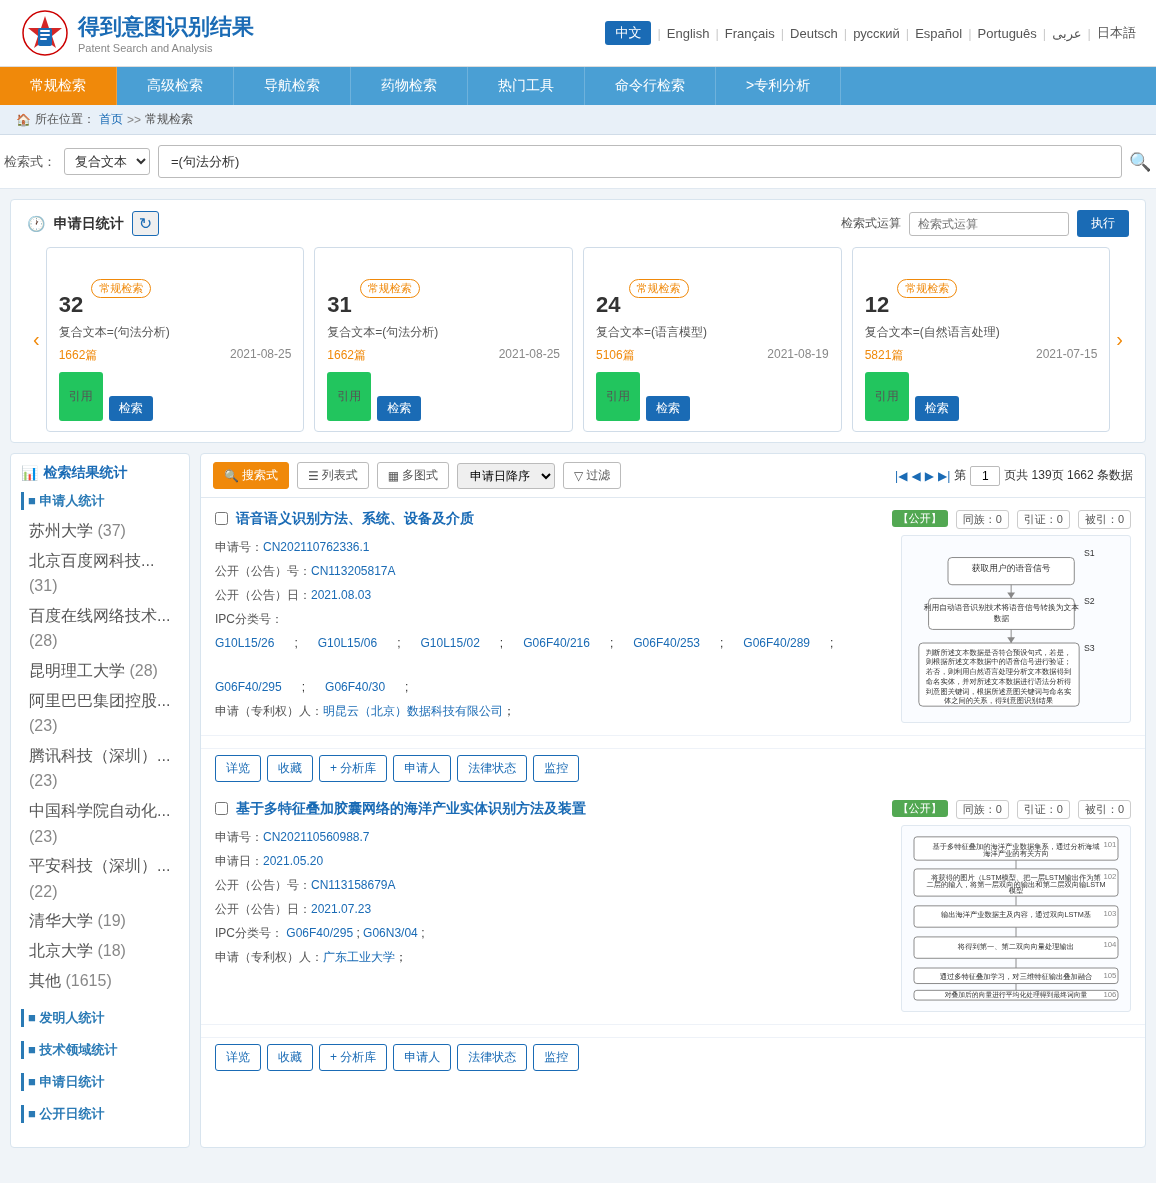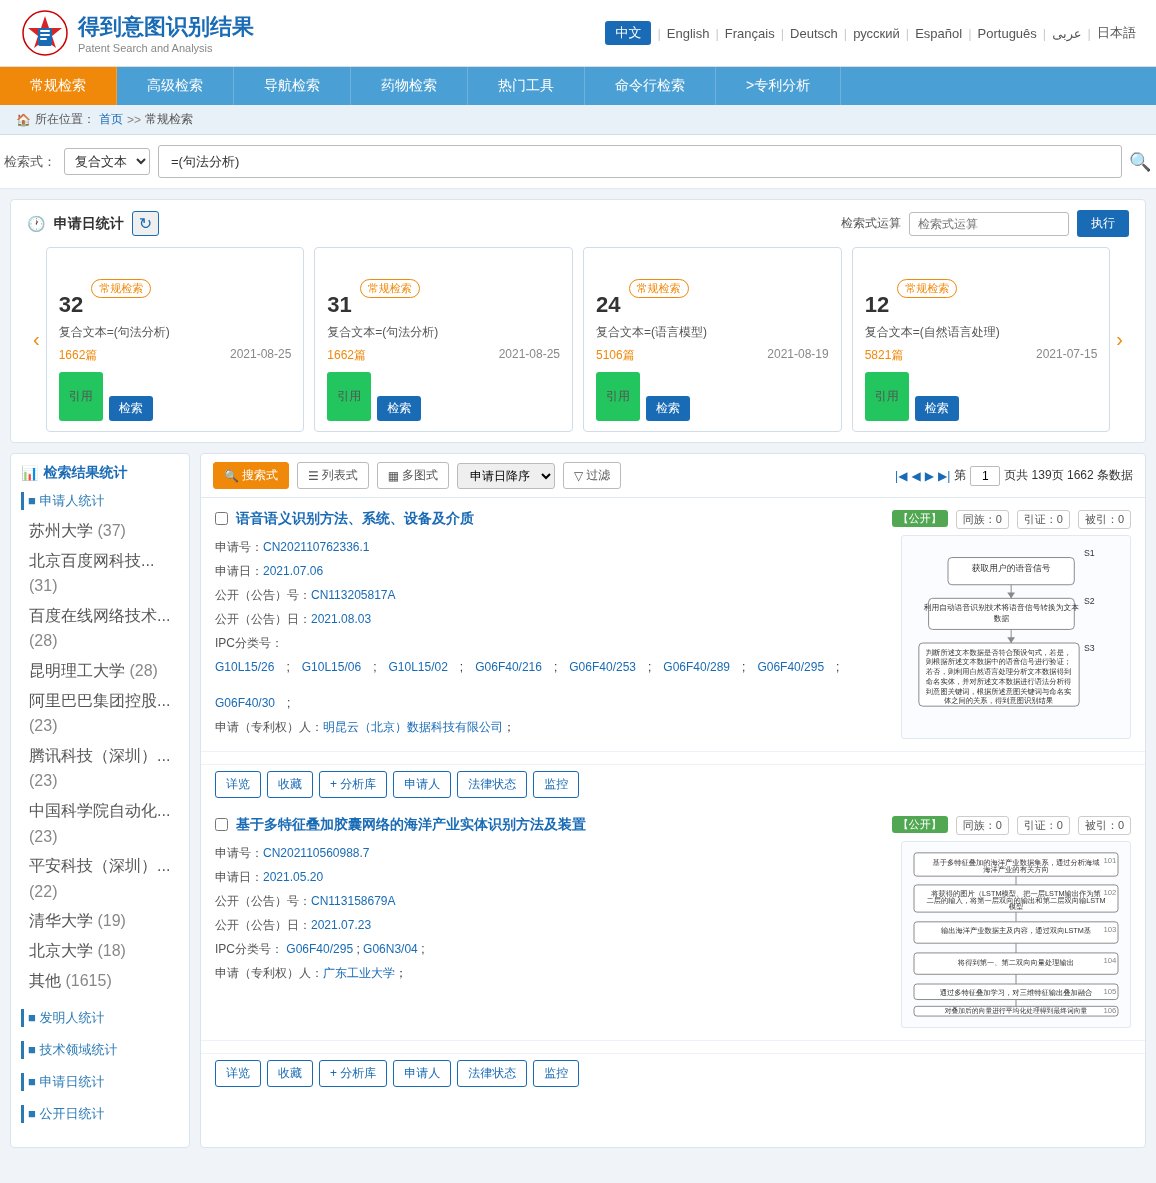--- a/index.html
+++ b/index.html
@@ -61,21 +61,21 @@
     .btn-cite { background: #22c55e; border: none; border-radius: 3px; padding: 4px 10px; cursor: pointer; font-size: 12px; color: #555; }
     .btn-search { background: #1a6bb5; color: #fff; border: none; border-radius: 3px; padding: 4px 10px; cursor: pointer; font-size: 12px; margin-top: 24px; }
 
     
     .content-area { display: flex; margin: 10px; gap: 10px; }
 
     
     .sidebar { width: 180px; flex-shrink: 0; background: #fff; border: 1px solid #d8e4ee; border-radius: 4px; padding: 10px; }
     .sidebar-title { font-size: 14px; font-weight: bold; color: #1a6bb5; margin-bottom: 10px; display: flex; align-items: center; gap: 5px; }
     .sidebar-section { margin-bottom: 14px; }
-    .sidebar-section-title { font-size: 13px; font-weight: normal; color: #2a7ab5; margin-bottom: 6px; padding-left: 4px; border-left: 3px solid #2a7ab5; }
+    .sidebar-section-title { font-size: 13px; font-weight: bold; color: #2a7ab5; margin-bottom: 6px; padding-left: 4px; border-left: 3px solid #2a7ab5; }
     .sidebar-item { font-size: 16px; color: #555; padding: 2px 0 2px 8px; cursor: pointer; line-height: 1.6; }
     .sidebar-item-count { color: #888; }
 
     
     .results-panel { flex: 1; min-width: 0; background: #fff; border: 1px solid #d8e4ee; border-radius: 4px; }
     .results-toolbar { padding: 8px 12px; border-bottom: 1px solid #e0e8f0; display: flex; align-items: center; gap: 8px; flex-wrap: wrap; }
     .view-btn { border: 1px solid #bbb; border-radius: 3px; padding: 4px 10px; cursor: pointer; font-size: 12px; background: #fff; color: #555; display: flex; align-items: center; gap: 3px; }
     .view-btn.active { background: #f0890a; color: #fff; border-color: #f0890a; }
     .sort-select { border: 1px solid #bbb; border-radius: 3px; padding: 4px 8px; font-size: 12px; }
     .filter-btn { border: 1px solid #bbb; border-radius: 3px; padding: 4px 10px; cursor: pointer; font-size: 12px; background: #fff; color: #555; display: flex; align-items: center; gap: 3px; }
@@ -92,21 +92,21 @@
     .stat-badge { border: 1px solid #ccc; border-radius: 3px; padding: 1px 6px; font-size: 11px; color: #555; white-space: nowrap; }
     .result-body { display: flex; gap: 12px; }
     .result-details { flex: 1; font-size: 12px; line-height: 2; }
     .detail-label { color: #555; }
     .detail-link { color: #1a6bb5; cursor: pointer; text-decoration: none; }
     .result-image { width: 230px; flex-shrink: 0; border: 1px solid #e0e8f0; padding: 6px; border-radius: 3px; background: #fafcff; }
     .result-image svg { width: 100%; height: 170px; }
     .result-actions { display: flex; gap: 6px; margin-top: 12px; padding: 6px 14px; border-top: 1px solid #eef2f8; }
     .action-btn { border: 1px solid #1a6bb5; color: #1a6bb5; background: #fff; border-radius: 3px; padding: 4px 10px; cursor: pointer; font-size: 12px; }
 
-    .ipc-links { display: flex; flex-wrap: wrap; gap: 12px; text-align: right; }
+    .ipc-links { display: flex; flex-wrap: wrap; gap: 20px; text-align: right; }
   </style>
 </head>
 <body>
 
 <div class="top-header">
   <div class="logo-area">
 
     <svg class="logo-icon" viewBox="0 0 50 50">
       <circle cx="25" cy="25" r="22" fill="#fff" stroke="#c00" stroke-width="1.5"></circle>
       <polygon points="25,8 29,20 42,20 32,28 36,40 25,32 14,40 18,28 8,20 21,20" fill="#c00" opacity="0.85"></polygon>
@@ -329,21 +329,20 @@
         <input type="checkbox" class="result-checkbox" style="">
         <span class="result-title">语音语义识别方法、系统、设备及介质</span>
         <span class="status-badge">【公开】</span>
         <span class="stat-badge">同族：0</span>
         <span class="stat-badge">引证：0</span>
         <span class="stat-badge">被引：0</span>
       </div>
       <div class="result-body">
         <div class="result-details">
           <div><span class="detail-label">申请号：</span><a class="detail-link">CN202110762336.1</a></div>
-          <div><span class="detail-label">申请日：</span><a class="detail-link">2021.07.06</a></div>
           <div><span class="detail-label">公开（公告）号：</span><a class="detail-link">CN113205817A</a></div>
           <div><span class="detail-label">公开（公告）日：</span><a class="detail-link">2021.08.03</a></div>
           <div><span class="detail-label">IPC分类号：</span><span class="ipc-links">
             <a class="detail-link">G10L15/26</a> ;
             <a class="detail-link">G10L15/06</a> ;
             <a class="detail-link">G10L15/02</a> ;
             <a class="detail-link">G06F40/216</a> ;
             <a class="detail-link">G06F40/253</a> ;
             <a class="detail-link">G06F40/289</a> ;
             <a class="detail-link">G06F40/295</a> ;

